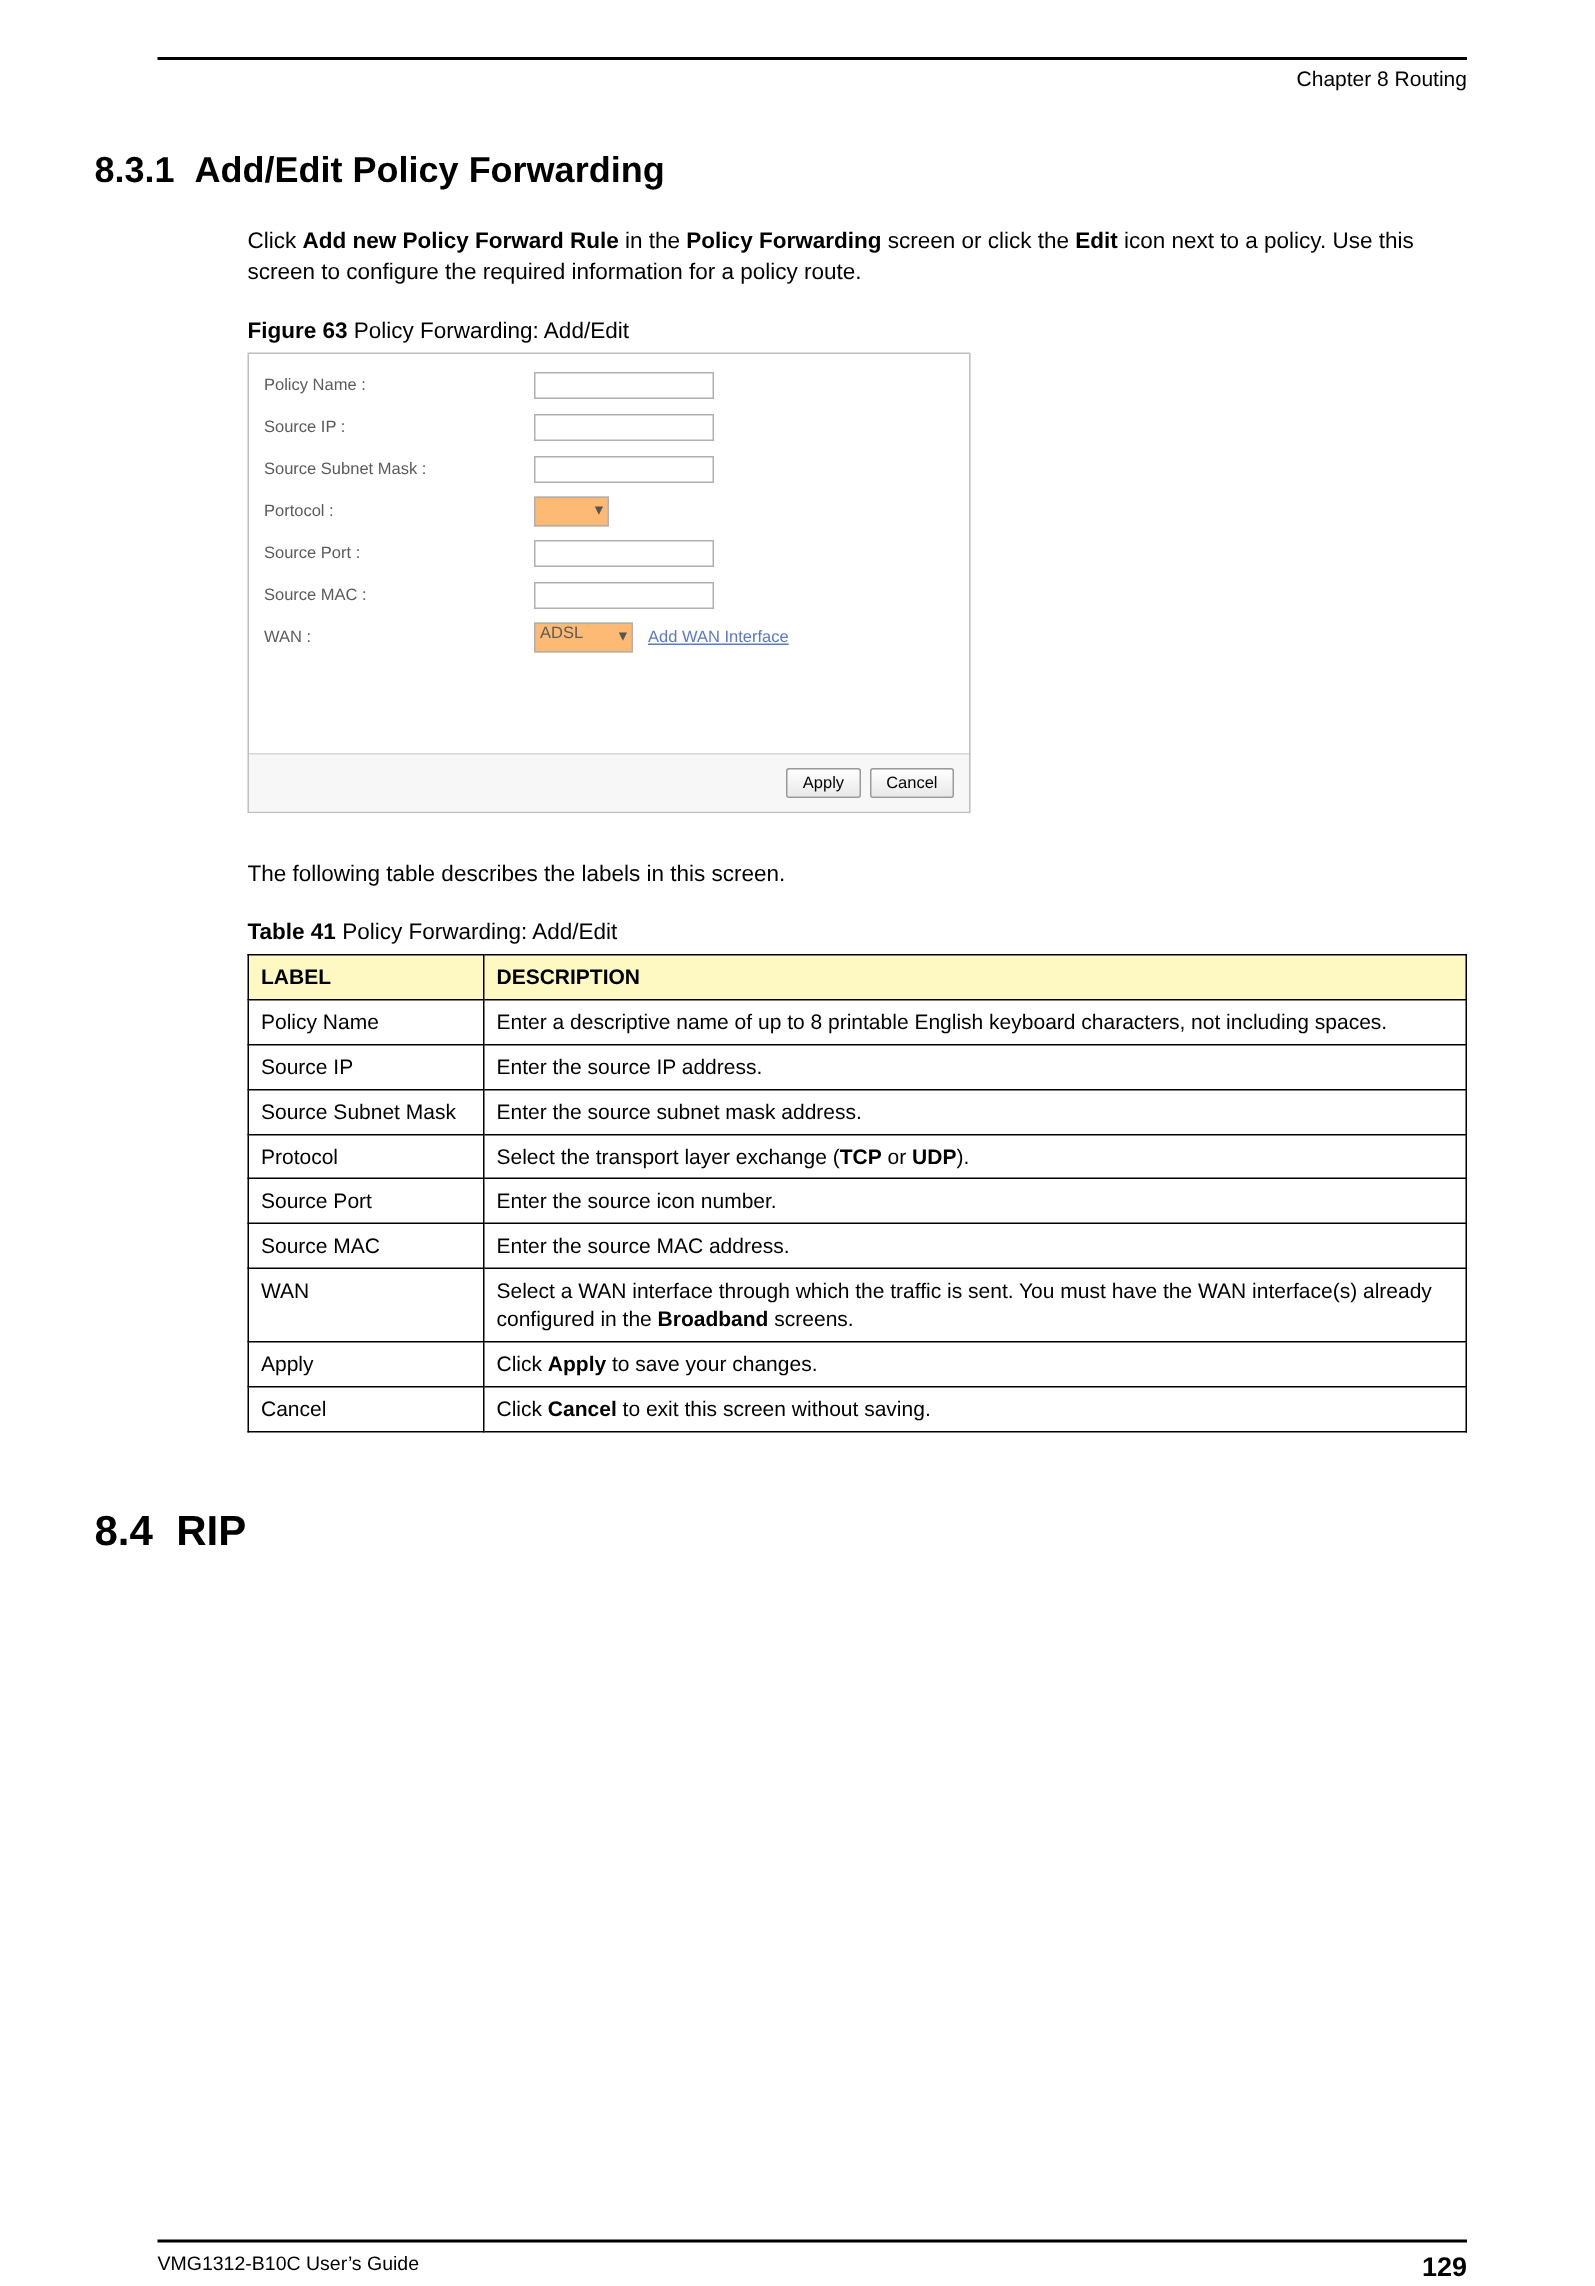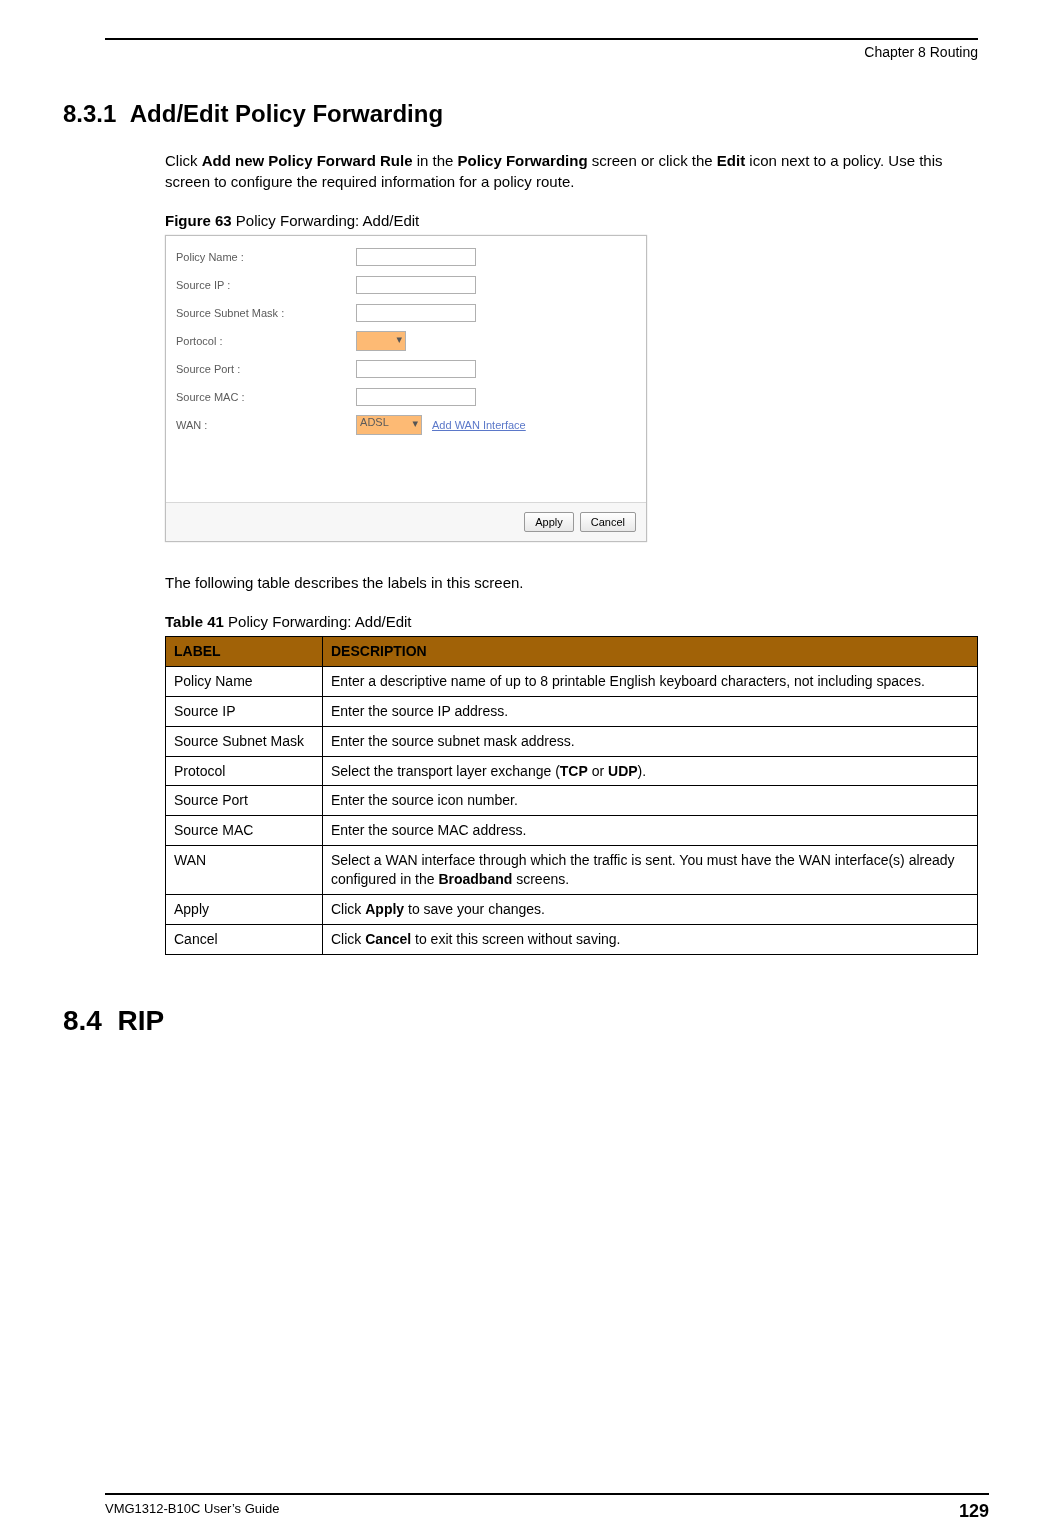--- a/index.html
+++ b/index.html
@@ -125,34 +125,34 @@
     margin-bottom:30px;
   }
   table.doc th, table.doc td{
     border:1px solid #000;
     padding:5px 8px;
     text-align:left;
     vertical-align:top;
     line-height:1.35;
   }
   table.doc th{
-    background:#a16207;
+    background:#fef9c3;
     font-weight:bold;
   }
   .col-lab{width:140px;}
   .h2{
     font-family:Arial,sans-serif;
     font-weight:bold;
     font-size:28px;
     margin:50px 0 40px -42px;
   }
   .footer{
     position:absolute;
     bottom:40px;
-    left:105px; right:74px;
+    left:105px; right:85px;
     border-top:2px solid #000;
     padding-top:6px;
     display:flex;
     justify-content:space-between;
     font-size:13px;
   }
   .footer .pnum{font-weight:bold;font-size:18px;}
 </style>
 </head>
 <body>

